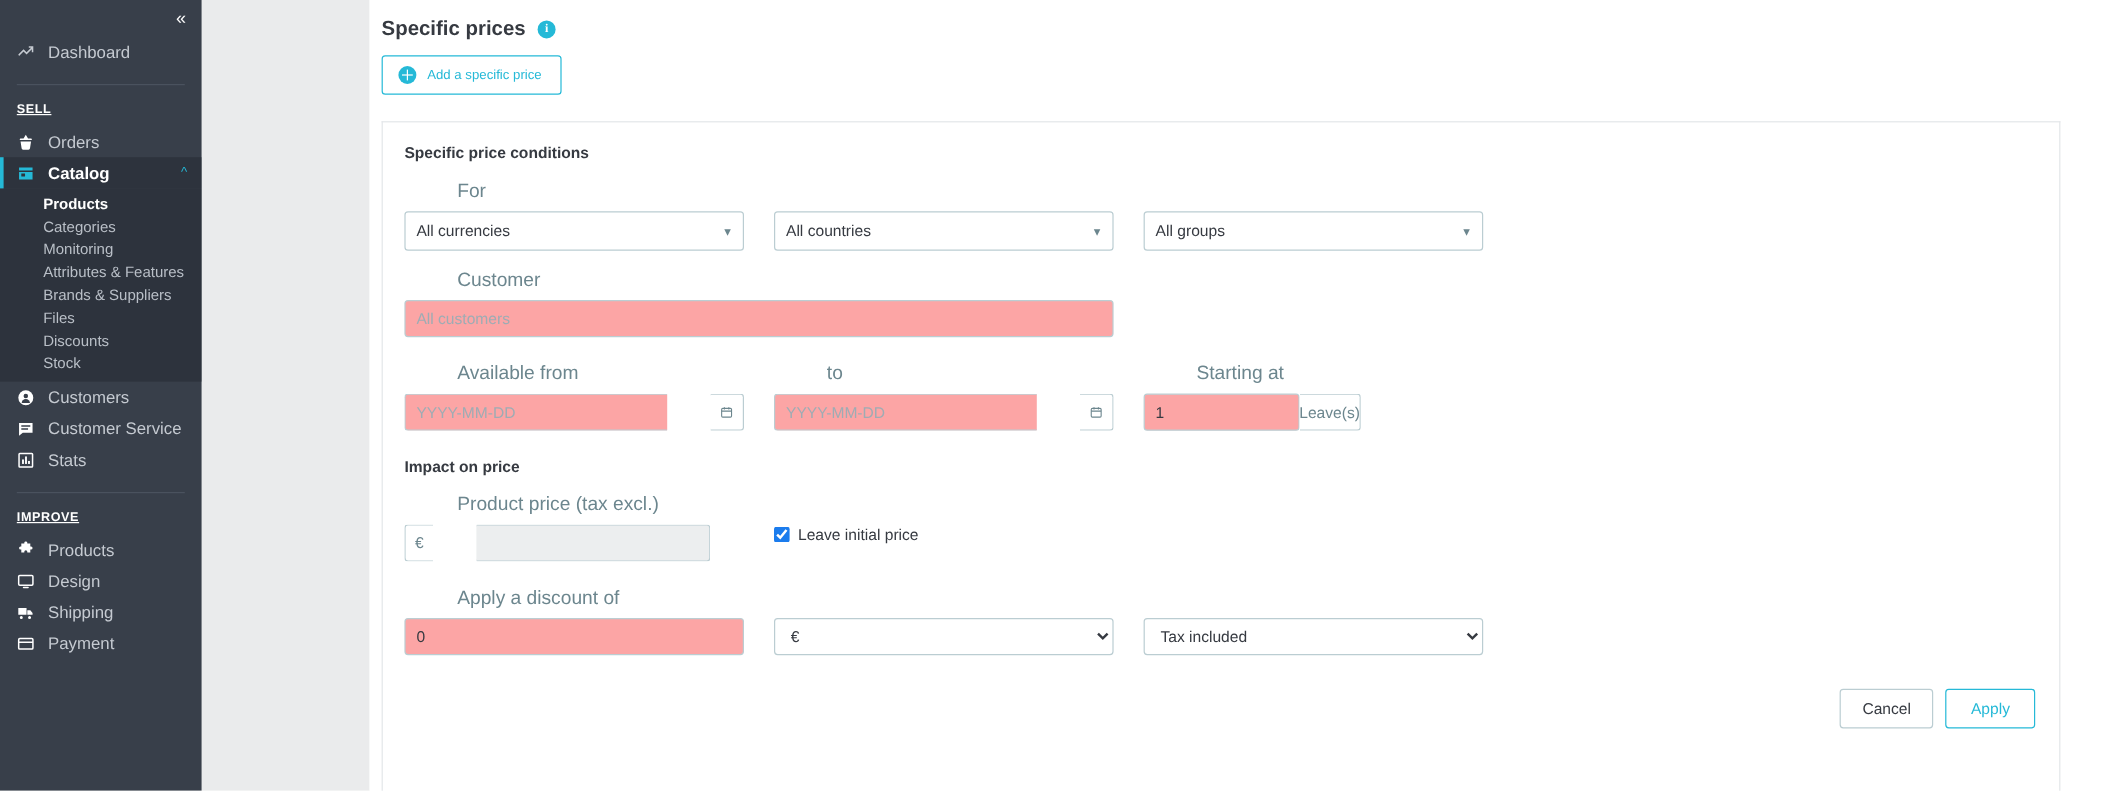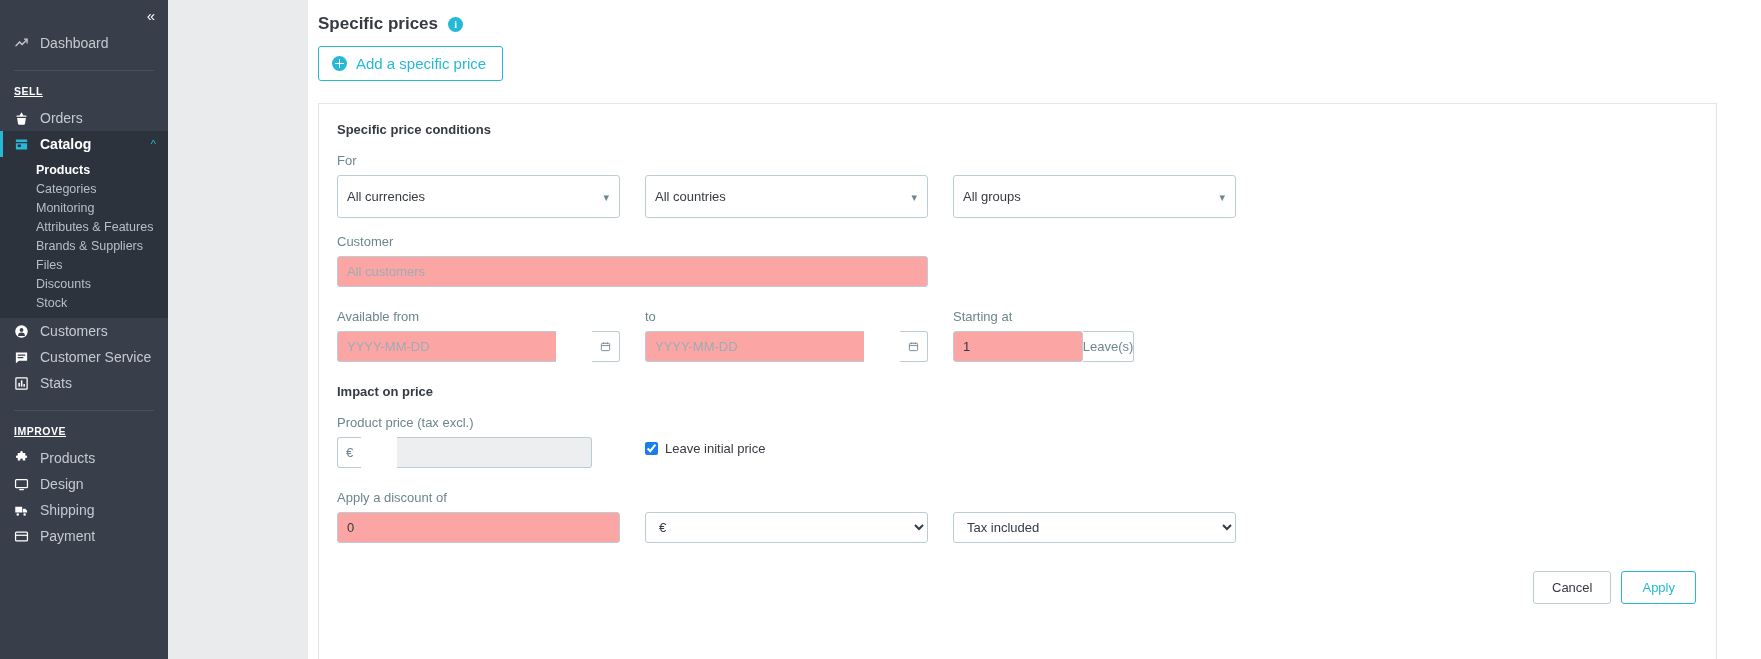--- a/index.html
+++ b/index.html
@@ -149,21 +149,21 @@
   }
   .btn-add {
     display: inline-flex;
     align-items: center;
     gap: 9px;
     border: 1px solid #25b9d7;
     background: #ffffff;
     color: #25b9d7;
     border-radius: 3px;
     padding: 8px 16px 8px 13px;
-    font-size: 15px;
+    font-size: 11px;
     cursor: pointer;
     font-family: "Liberation Sans", sans-serif;
   }
   .plus-circle {
     width: 15px; height: 15px;
     border-radius: 50%;
     background: #25b9d7;
     color: #ffffff;
     display: inline-flex;
     align-items: center;
@@ -195,24 +195,25 @@
     min-height: 560px;
     width: 1399px;
   }
   .block-title {
     font-size: 13px;
     font-weight: bold;
     color: #363a41;
     margin: 0 0 16px 0;
   }
   .field-label {
-    font-size: 13px;
+    font-size: 16px;
     color: #6c868e;
     margin-bottom: 7px;
     display: block;
+    margin-left: 44px;
   }
   .row {
     display: flex;
     align-items: flex-start;
   }
   .col-1 { width: 283px; margin-right: 25px; }
   .col-2 { width: 283px; margin-right: 25px; }
   .col-3 { width: 283px; }
 
   .ctrl {
@@ -232,21 +233,21 @@
   .select-wrap { position: relative; width: 100%; }
   .select-wrap .chev {
     position: absolute;
     right: 11px; top: 50%;
     transform: translateY(-50%);
     pointer-events: none;
     color: #6c868e;
     font-size: 11px;
   }
   .select-box {
-    height: 43px;
+    height: 33px;
     width: 100%;
     border: 1px solid #bbcdd2;
     border-radius: 3px;
     background: #ffffff;
     display: flex;
     align-items: center;
     padding: 0 26px 0 9px;
     font-size: 13px;
     color: #363a41;
     cursor: pointer;

